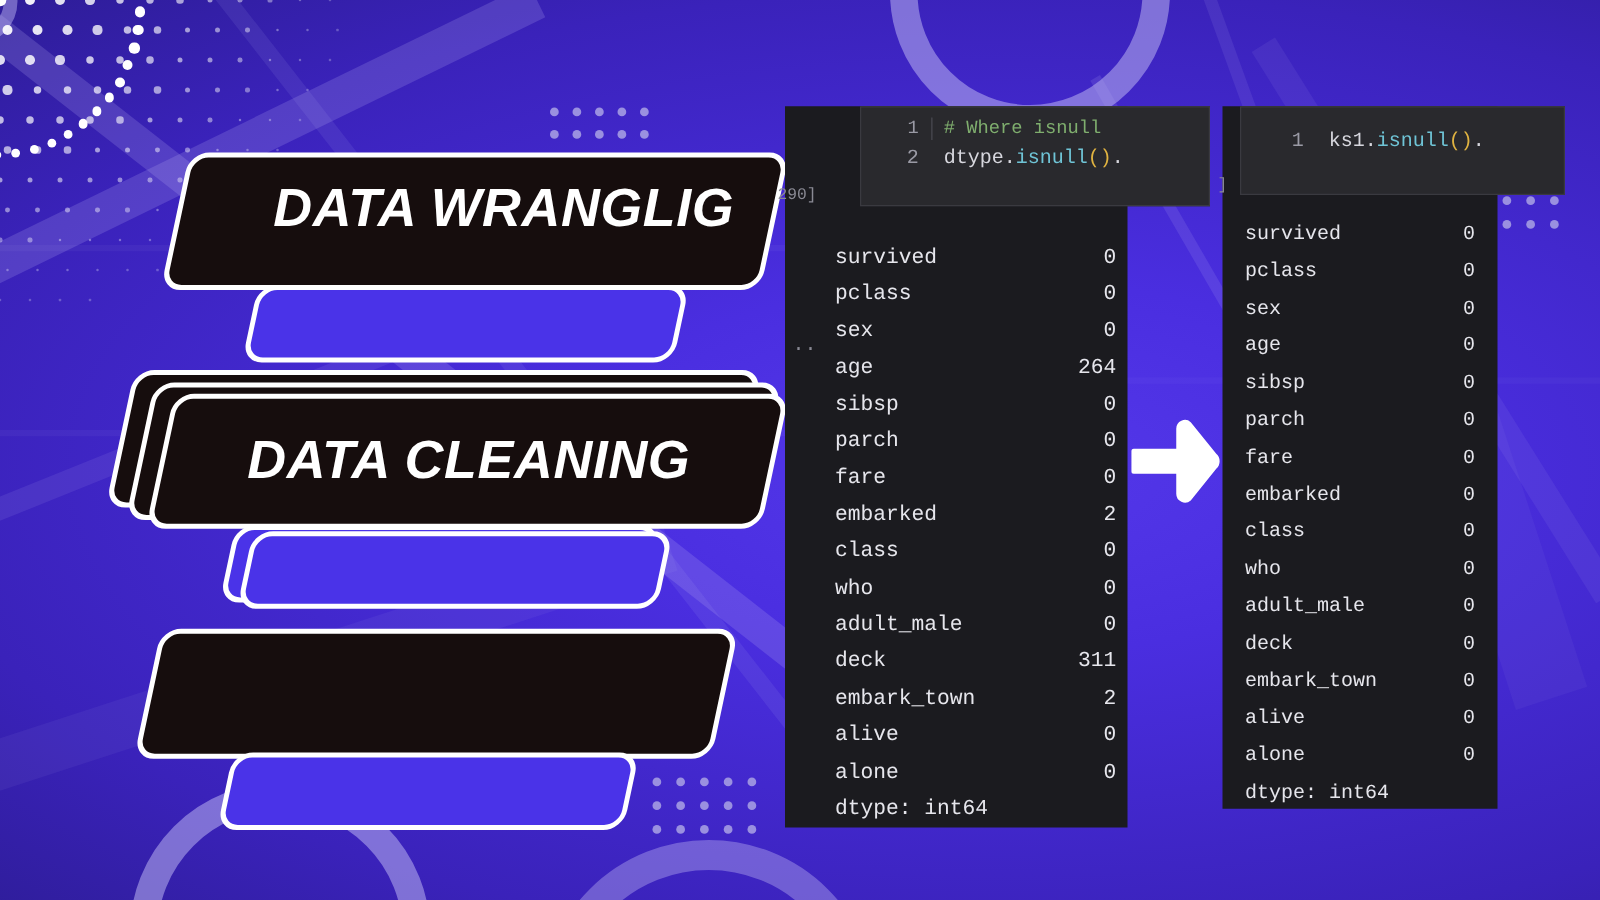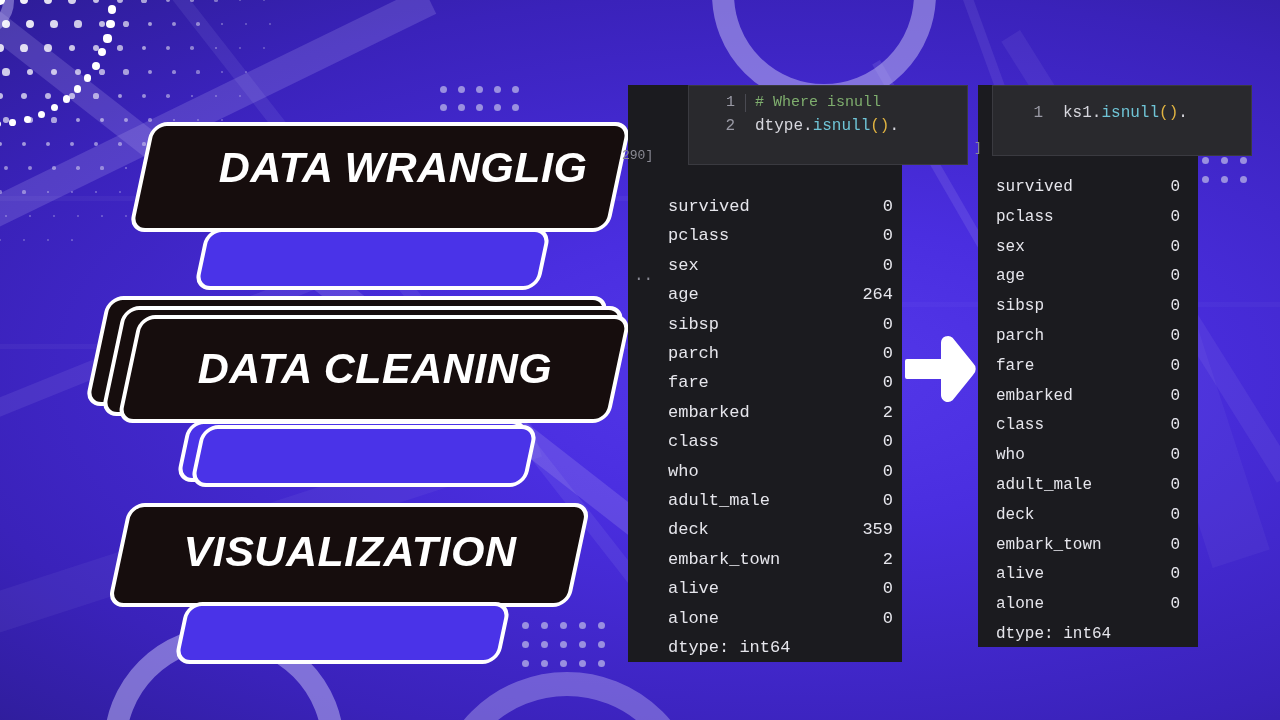--- a/index.html
+++ b/index.html
@@ -271,21 +271,20 @@
   <div class="skew-box bar-blue" style="left:200px;top:228px;width:345px;height:62px;transform:skewX(-12deg);"></div>
 
   <div class="skew-box bar-dark" style="left:96px;top:296px;width:502px;height:110px;transform:skewX(-12deg);"></div>
   <div class="skew-box bar-dark" style="left:112px;top:306px;width:502px;height:110px;transform:skewX(-12deg);"></div>
   <div class="skew-box bar-dark" style="left:128px;top:315px;width:492px;height:108px;transform:skewX(-12deg);"></div>
   <div class="bar-label" style="left:130px;top:344px;width:490px;text-align:center;font-size:43px;">DATA CLEANING</div>
   <div class="skew-box bar-blue" style="left:182px;top:420px;width:340px;height:62px;transform:skewX(-12deg);"></div>
   <div class="skew-box bar-blue" style="left:196px;top:425px;width:336px;height:62px;transform:skewX(-12deg);"></div>
 
   <div class="skew-box bar-dark" style="left:118px;top:503px;width:462px;height:104px;transform:skewX(-12deg);"></div>
-  <div class="bar-label" style="left:120px;top:527px;width:460px;text-align:center;font-size:43px;">VISUALIZATION</div>
   <div class="skew-box bar-blue" style="left:180px;top:602px;width:325px;height:62px;transform:skewX(-12deg);"></div>
 </div>
 
 <div class="panel" style="left:628px;top:85px;width:274px;height:577px;">
 
   <div class="cell" style="position:absolute;left:60px;top:0px;width:280px;height:80px;padding:5px 0 0 0;">
     <div class="codeline" style="font-size:15px;line-height:23px;">
       <span class="lnum" style="width:46px;">1</span>
       <span style="display:inline-block;width:10px;"></span>
       <span class="gutter-bar" style="height:18px;"></span>
@@ -346,21 +345,21 @@
       <div class="srow">
         <span class="k">who</span>
         <span class="v">0</span>
       </div>
       <div class="srow">
         <span class="k">adult_male</span>
         <span class="v">0</span>
       </div>
       <div class="srow">
         <span class="k">deck</span>
-        <span class="v">359</span>
+        <span class="v">311</span>
       </div>
       <div class="srow">
         <span class="k">embark_town</span>
         <span class="v">2</span>
       </div>
       <div class="srow">
         <span class="k">alive</span>
         <span class="v">0</span>
       </div>
       <div class="srow">

